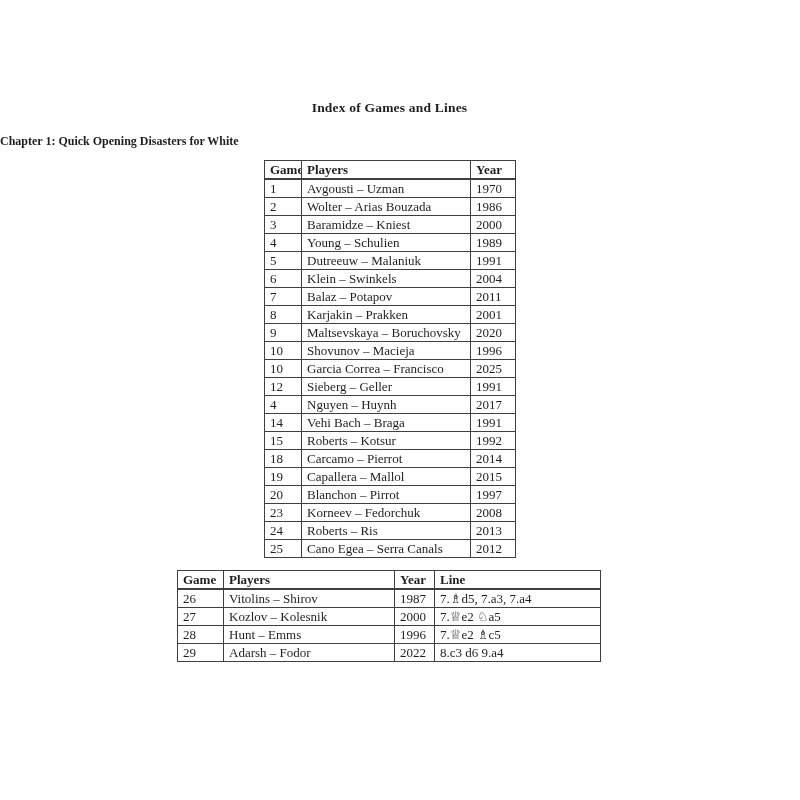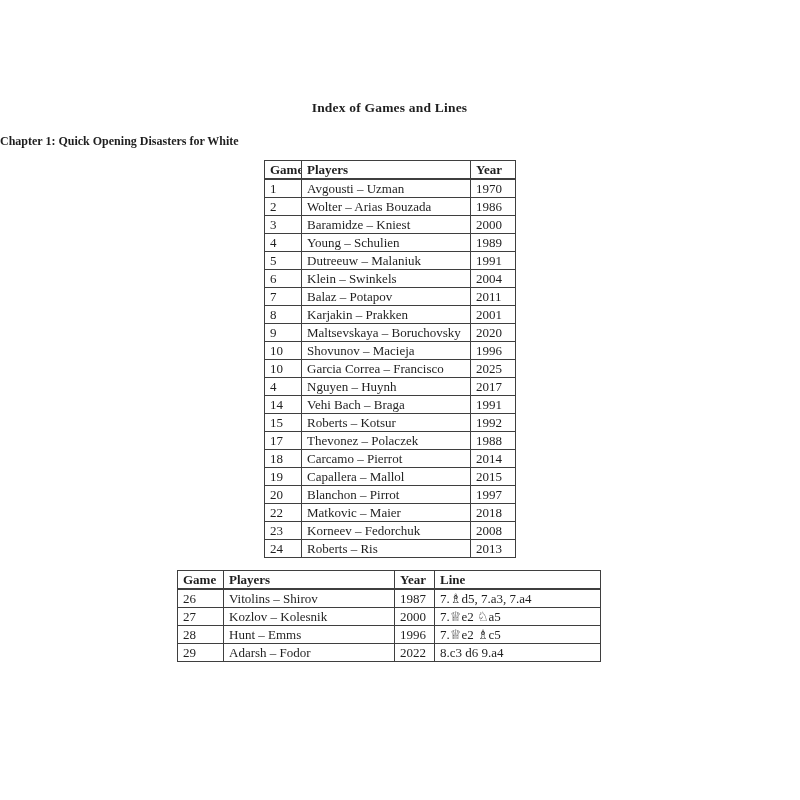--- a/index.html
+++ b/index.html
@@ -157,68 +157,68 @@
             <td>10</td>
             <td>Shovunov – Macieja</td>
             <td>1996</td>
           </tr>
           <tr>
             <td>10</td>
             <td>Garcia Correa – Francisco</td>
             <td>2025</td>
           </tr>
           <tr>
+            <td>12</td>
+            <td>Sieberg – Geller</td>
+            <td>1991</td>
+          </tr>
+          <tr>
             <td>4</td>
             <td>Nguyen – Huynh</td>
             <td>2017</td>
           </tr>
           <tr>
             <td>14</td>
             <td>Vehi Bach – Braga</td>
             <td>1991</td>
           </tr>
           <tr>
             <td>15</td>
             <td>Roberts – Kotsur</td>
             <td>1992</td>
           </tr>
           <tr>
-            <td>17</td>
-            <td>Thevonez – Polaczek</td>
-            <td>1988</td>
-          </tr>
-          <tr>
             <td>18</td>
             <td>Carcamo – Pierrot</td>
             <td>2014</td>
           </tr>
           <tr>
             <td>19</td>
             <td>Capallera – Mallol</td>
             <td>2015</td>
           </tr>
           <tr>
             <td>20</td>
             <td>Blanchon – Pirrot</td>
             <td>1997</td>
           </tr>
           <tr>
-            <td>22</td>
-            <td>Matkovic – Maier</td>
-            <td>2018</td>
-          </tr>
-          <tr>
             <td>23</td>
             <td>Korneev – Fedorchuk</td>
             <td>2008</td>
           </tr>
           <tr>
             <td>24</td>
             <td>Roberts – Ris</td>
             <td>2013</td>
+          </tr>
+          <tr>
+            <td>25</td>
+            <td>Cano Egea – Serra Canals</td>
+            <td>2012</td>
           </tr>
         </tbody>
     </table>
 
 
     <table class="table-ch2">
       <colgroup>
         <col class="col-game">
           <col class="col-players">
           <col class="col-year">

